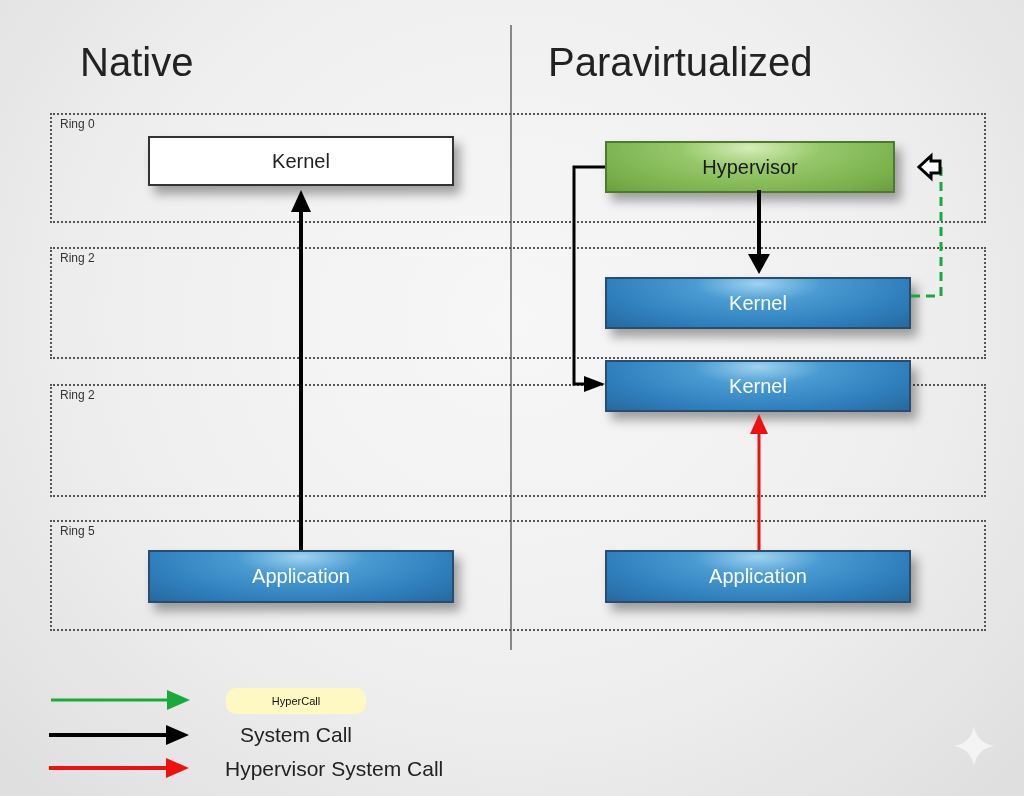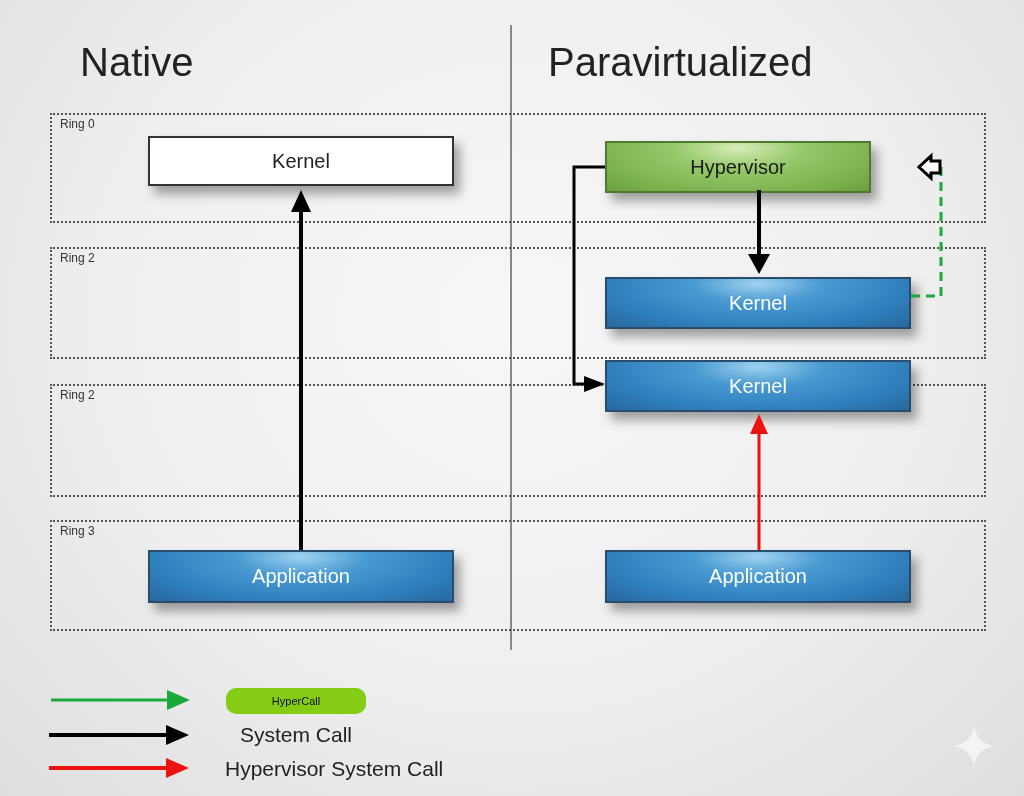--- a/index.html
+++ b/index.html
@@ -14,52 +14,52 @@
   .ring-label{position:absolute;left:8px;top:2px;font-size:12px;color:#333;}
   .box{position:absolute;box-sizing:border-box;display:flex;align-items:center;justify-content:center;
     font-size:20px;box-shadow:6px 8px 10px rgba(0,0,0,0.35);}
   .white{background:#fff;border:2px solid #333;color:#222;}
   .blue{background:radial-gradient(ellipse at 50% 10%, #9fd2f0 0%, #4a9bd2 30%, #2f7fbd 70%, #27689e 100%);
     border:2px solid #2a4d6e;color:#fff;}
   .green{background:radial-gradient(ellipse at 50% 10%, #d6edb8 0%, #96c86a 35%, #78b04a 80%, #6a9e3e 100%);
     border:2px solid #4e7a30;color:#1a1a1a;}
   svg.arrows{position:absolute;left:0;top:0;}
   .legend-label{position:absolute;font-size:21px;color:#222;}
-  .hypercall-label{position:absolute;left:226px;top:688px;width:140px;height:26px;background:#84cc16;border-radius:10px;
+  .hypercall-label{position:absolute;left:226px;top:688px;width:140px;height:26px;background:#fef9c3;border-radius:10px;
     font-size:11px;display:flex;align-items:center;justify-content:center;color:#111;}
   .sparkle{position:absolute;left:952px;top:724px;width:44px;height:44px;}
 </style>
 </head>
 <body>
 
 <div class="title" id="t-native">Native</div>
 <div class="title" id="t-para">Paravirtualized</div>
 <div class="divider"></div>
 
 <div class="ring" style="top:113px;height:110px;">
   <span class="ring-label">Ring 0</span>
 </div>
 <div class="ring" style="top:247px;height:112px;">
   <span class="ring-label">Ring 2</span>
 </div>
 <div class="ring" style="top:384px;height:113px;">
   <span class="ring-label">Ring 2</span>
 </div>
 <div class="ring" style="top:520px;height:111px;">
-  <span class="ring-label">Ring 3</span>
+  <span class="ring-label">Ring 5</span>
 </div>
 
 <div class="box white" style="left:148px;top:136px;width:306px;height:50px;">
   <span>Kernel</span>
 </div>
 <div class="box blue" style="left:148px;top:550px;width:306px;height:53px;">
   <span>Application</span>
 </div>
 
-<div class="box green" style="left:605px;top:141px;width:266px;height:52px;">
+<div class="box green" style="left:605px;top:141px;width:290px;height:52px;">
   <span>Hypervisor</span>
 </div>
 <div class="box blue" style="left:605px;top:277px;width:306px;height:52px;">
   <span>Kernel</span>
 </div>
 <div class="box blue" style="left:605px;top:360px;width:306px;height:52px;">
   <span>Kernel</span>
 </div>
 <div class="box blue" style="left:605px;top:550px;width:306px;height:53px;">
   <span>Application</span>

